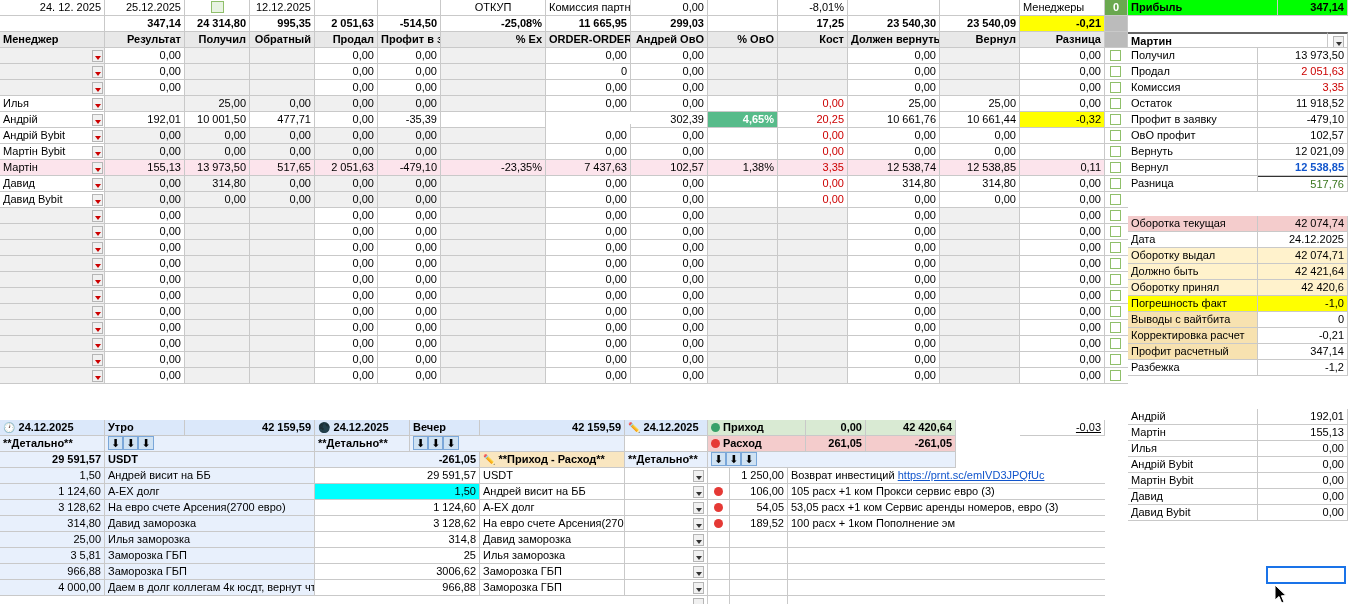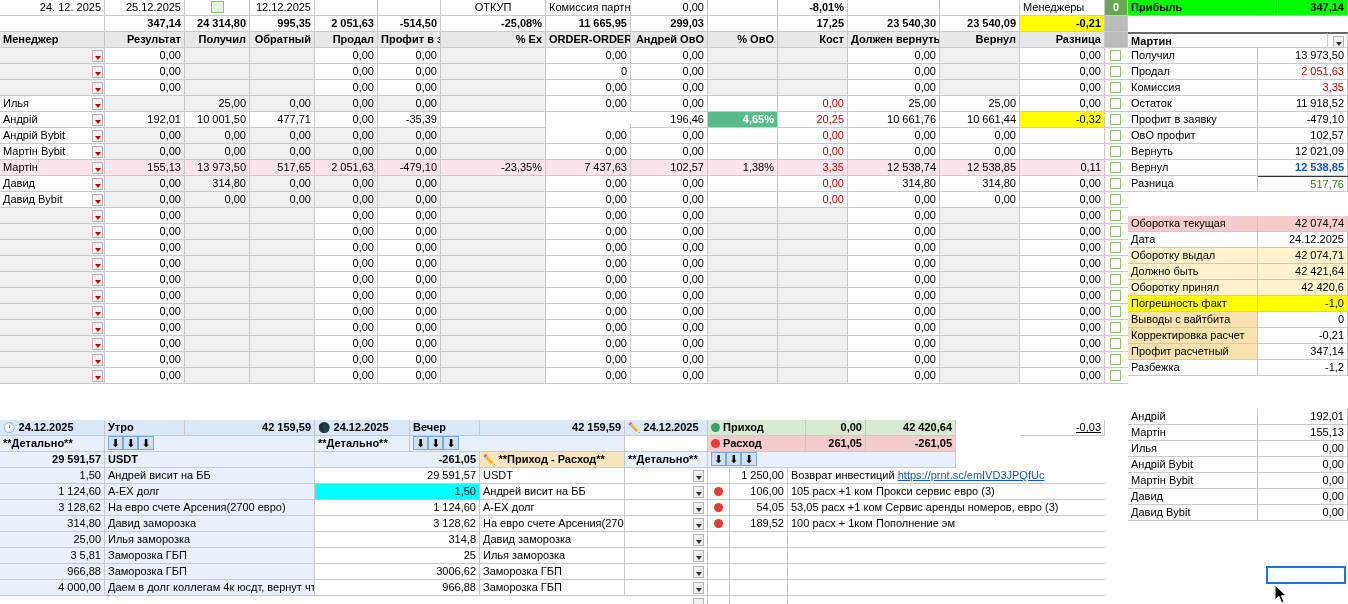--- a/index.html
+++ b/index.html
@@ -91,21 +91,21 @@
   <div class="cell r" style="left:0;top:0;width:105px;">24. 12. 2025</div>
   <div class="cell r" style="left:105px;top:0;width:80px;">25.12.2025</div>
   <div class="cell c" style="left:185px;top:0;width:65px;"><span style="display:inline-block;width:13px;height:12px;border:1px solid #8fbf6a;background:#e8f3e2;vertical-align:-2px;"></span></div>
   <div class="cell r" style="left:250px;top:0;width:65px;">12.12.2025</div>
   <div class="cell r" style="left:315px;top:0;width:63px;"></div>
   <div class="cell r" style="left:378px;top:0;width:63px;"></div>
   <div class="cell c" style="left:441px;top:0;width:105px;">ОТКУП</div>
   <div class="cell l" style="left:546px;top:0;width:85px;">Комиссия партн</div>
   <div class="cell r" style="left:631px;top:0;width:77px;">0,00</div>
   <div class="cell r" style="left:708px;top:0;width:70px;"></div>
-  <div class="cell r" style="left:778px;top:0;width:70px;font-weight:bold;">-8,01%</div>
+  <div class="cell r" style="left:778px;top:0;width:70px;">-8,01%</div>
   <div class="cell r" style="left:848px;top:0;width:92px;"></div>
   <div class="cell r" style="left:940px;top:0;width:80px;"></div>
   <div class="cell l" style="left:1020px;top:0;width:85px;">Менеджеры</div>
   <div class="cell c darkgreen b" style="left:1105px;top:0;width:23px;">0</div>
   <div class="cell l brightgreen b" style="left:1128px;top:0;width:150px;">Прибыль</div>
   <div class="cell r brightgreen b" style="left:1278px;top:0;width:70px;">347,14</div>
 
   <div class="cell" style="left:0;top:16px;width:105px;"></div>
   <div class="cell r b" style="left:105px;top:16px;width:80px;">347,14</div>
   <div class="cell r b" style="left:185px;top:16px;width:65px;">24 314,80</div>
@@ -208,21 +208,21 @@
         <span class="chk" style="left: 5px; top: 2px; position: absolute;"></span>
       </div>
       <div class="cell l " style="left: 0px; top: 112px; width: 105px;"><span>Андрій</span><span class="dd red"></span></div>
       <div class="cell r" style="left: 105px; top: 112px; width: 80px;">192,01</div>
       <div class="cell r" style="left: 185px; top: 112px; width: 65px;">10 001,50</div>
       <div class="cell r" style="left: 250px; top: 112px; width: 65px;">477,71</div>
       <div class="cell r" style="left: 315px; top: 112px; width: 63px;">0,00</div>
       <div class="cell r" style="left: 378px; top: 112px; width: 63px;">-35,39</div>
       <div class="cell r" style="left: 441px; top: 112px; width: 105px;"></div>
       <div class="cell r" style="left: 546px; top: 124px; width: 85px; font-family: Liberation Serif, serif;">4 228,32</div>
-      <div class="cell r" style="left: 631px; top: 112px; width: 77px;">196,46</div>
+      <div class="cell r" style="left: 631px; top: 112px; width: 77px;">302,39</div>
       <div class="cell r greenstrong b" style="left: 708px; top: 112px; width: 70px;">4,65%</div>
       <div class="cell r " style="left: 778px; top: 112px; width: 70px; color: rgb(204, 0, 0);">20,25</div>
       <div class="cell r" style="left: 848px; top: 112px; width: 92px;">10 661,76</div>
       <div class="cell r" style="left: 940px; top: 112px; width: 80px;">10 661,44</div>
       <div class="cell r yellow" style="left: 1020px; top: 112px; width: 85px;">-0,32</div>
       <div class="cell" style="left: 1105px; top: 112px; width: 23px; background: rgb(255, 255, 255); border-right: none; position: absolute;">
         <span class="chk" style="left: 5px; top: 2px; position: absolute;"></span>
       </div>
       <div class="cell l " style="left: 0px; top: 128px; width: 105px;"><span>Андрій Bybit</span><span class="dd red"></span></div>
       <div class="cell r lightgray" style="left: 105px; top: 128px; width: 80px;">0,00</div>

